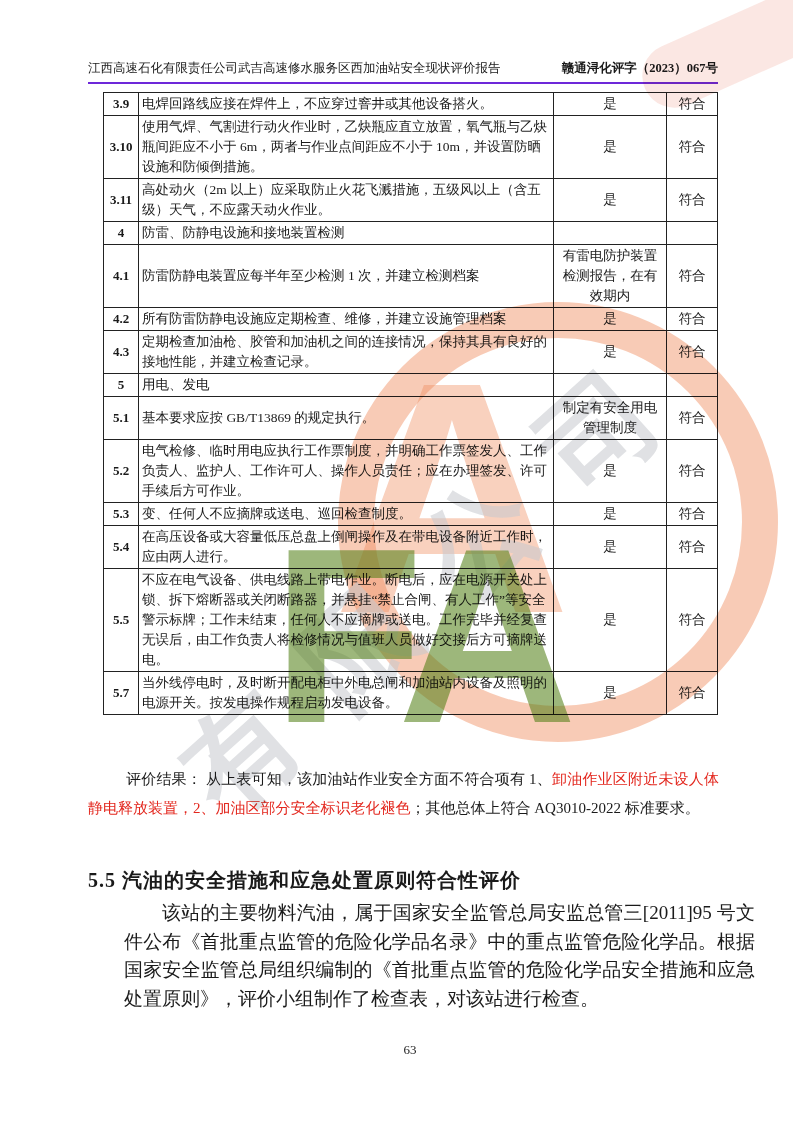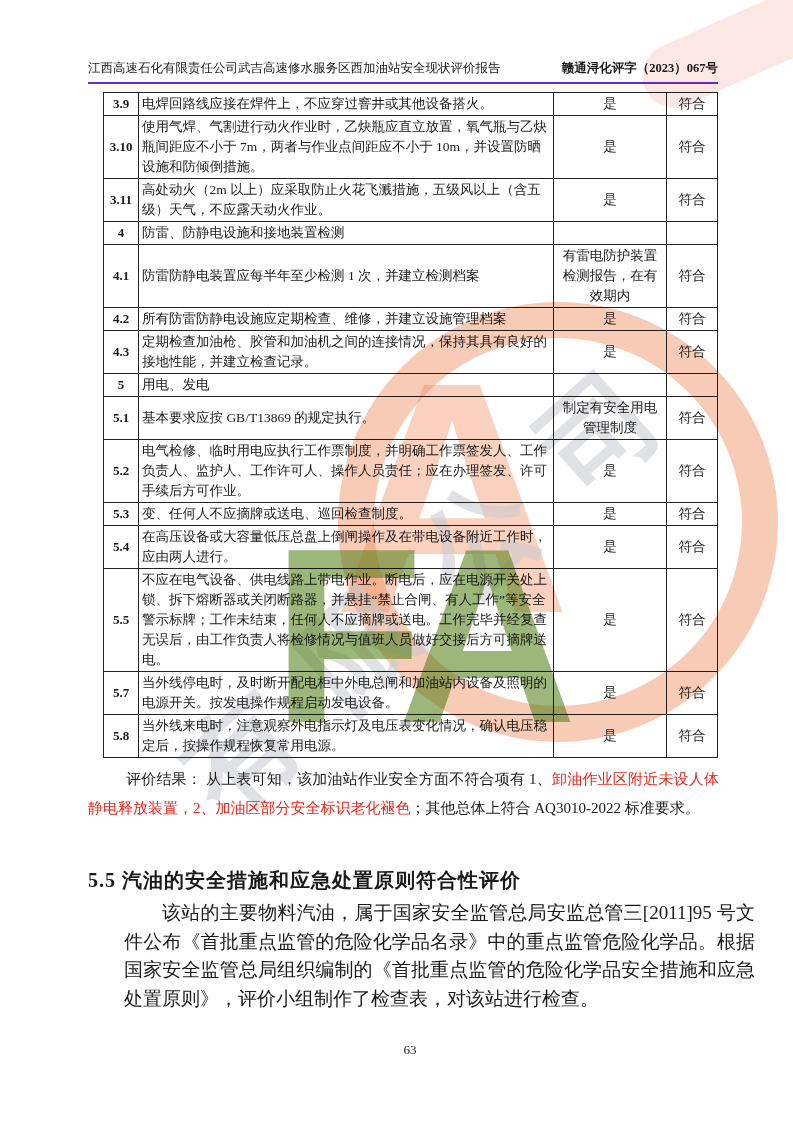--- a/index.html
+++ b/index.html
@@ -97,21 +97,21 @@
     </colgroup>
     <tbody id="table-body">
         <tr>
       <td class="c-id">3.9</td>
       <td class="c-content">电焊回路线应接在焊件上，不应穿过窨井或其他设备搭火。</td>
       <td class="c-status">是</td>
       <td class="c-conclusion">符合</td>
     </tr>
         <tr>
       <td class="c-id">3.10</td>
-      <td class="c-content">使用气焊、气割进行动火作业时，乙炔瓶应直立放置，氧气瓶与乙炔瓶间距应不小于 7m，两者与作业点间距应不小于 10m，并设置防晒设施和防倾倒措施。</td>
+      <td class="c-content">使用气焊、气割进行动火作业时，乙炔瓶应直立放置，氧气瓶与乙炔瓶间距应不小于 6m，两者与作业点间距应不小于 10m，并设置防晒设施和防倾倒措施。</td>
       <td class="c-status">是</td>
       <td class="c-conclusion">符合</td>
     </tr>
         <tr>
       <td class="c-id">3.11</td>
       <td class="c-content">高处动火（2m 以上）应采取防止火花飞溅措施，五级风以上（含五级）天气，不应露天动火作业。</td>
       <td class="c-status">是</td>
       <td class="c-conclusion">符合</td>
     </tr>
         <tr>
@@ -170,26 +170,20 @@
     </tr>
         <tr>
       <td class="c-id">5.5</td>
       <td class="c-content">不应在电气设备、供电线路上带电作业。断电后，应在电源开关处上锁、拆下熔断器或关闭断路器，并悬挂“禁止合闸、有人工作”等安全警示标牌；工作未结束，任何人不应摘牌或送电。工作完毕并经复查无误后，由工作负责人将检修情况与值班人员做好交接后方可摘牌送电。</td>
       <td class="c-status">是</td>
       <td class="c-conclusion">符合</td>
     </tr>
         <tr>
       <td class="c-id">5.7</td>
       <td class="c-content">当外线停电时，及时断开配电柜中外电总闸和加油站内设备及照明的电源开关。按发电操作规程启动发电设备。</td>
-      <td class="c-status">是</td>
-      <td class="c-conclusion">符合</td>
-    </tr>
-        <tr>
-      <td class="c-id">5.8</td>
-      <td class="c-content">当外线来电时，注意观察外电指示灯及电压表变化情况，确认电压稳定后，按操作规程恢复常用电源。</td>
       <td class="c-status">是</td>
       <td class="c-conclusion">符合</td>
     </tr>
       </tbody>
   </table>
 
   <p class="result-para" id="result-para"><span>评价结果： 从上表可知，该加油站作业安全方面不符合项有 1、</span><span class="red">卸油作业区附近未设人体静电释放装置，2、加油区部分安全标识老化褪色</span><span>；其他总体上符合 AQ3010-2022 标准要求。</span></p>
 
   <h2 class="section-heading">5.5 汽油的安全措施和应急处置原则符合性评价</h2>
   <p class="body-para">该站的主要物料汽油，属于国家安全监管总局安监总管三[2011]95 号文件公布《首批重点监管的危险化学品名录》中的重点监管危险化学品。根据国家安全监管总局组织编制的《首批重点监管的危险化学品安全措施和应急处置原则》，评价小组制作了检查表，对该站进行检查。</p>

